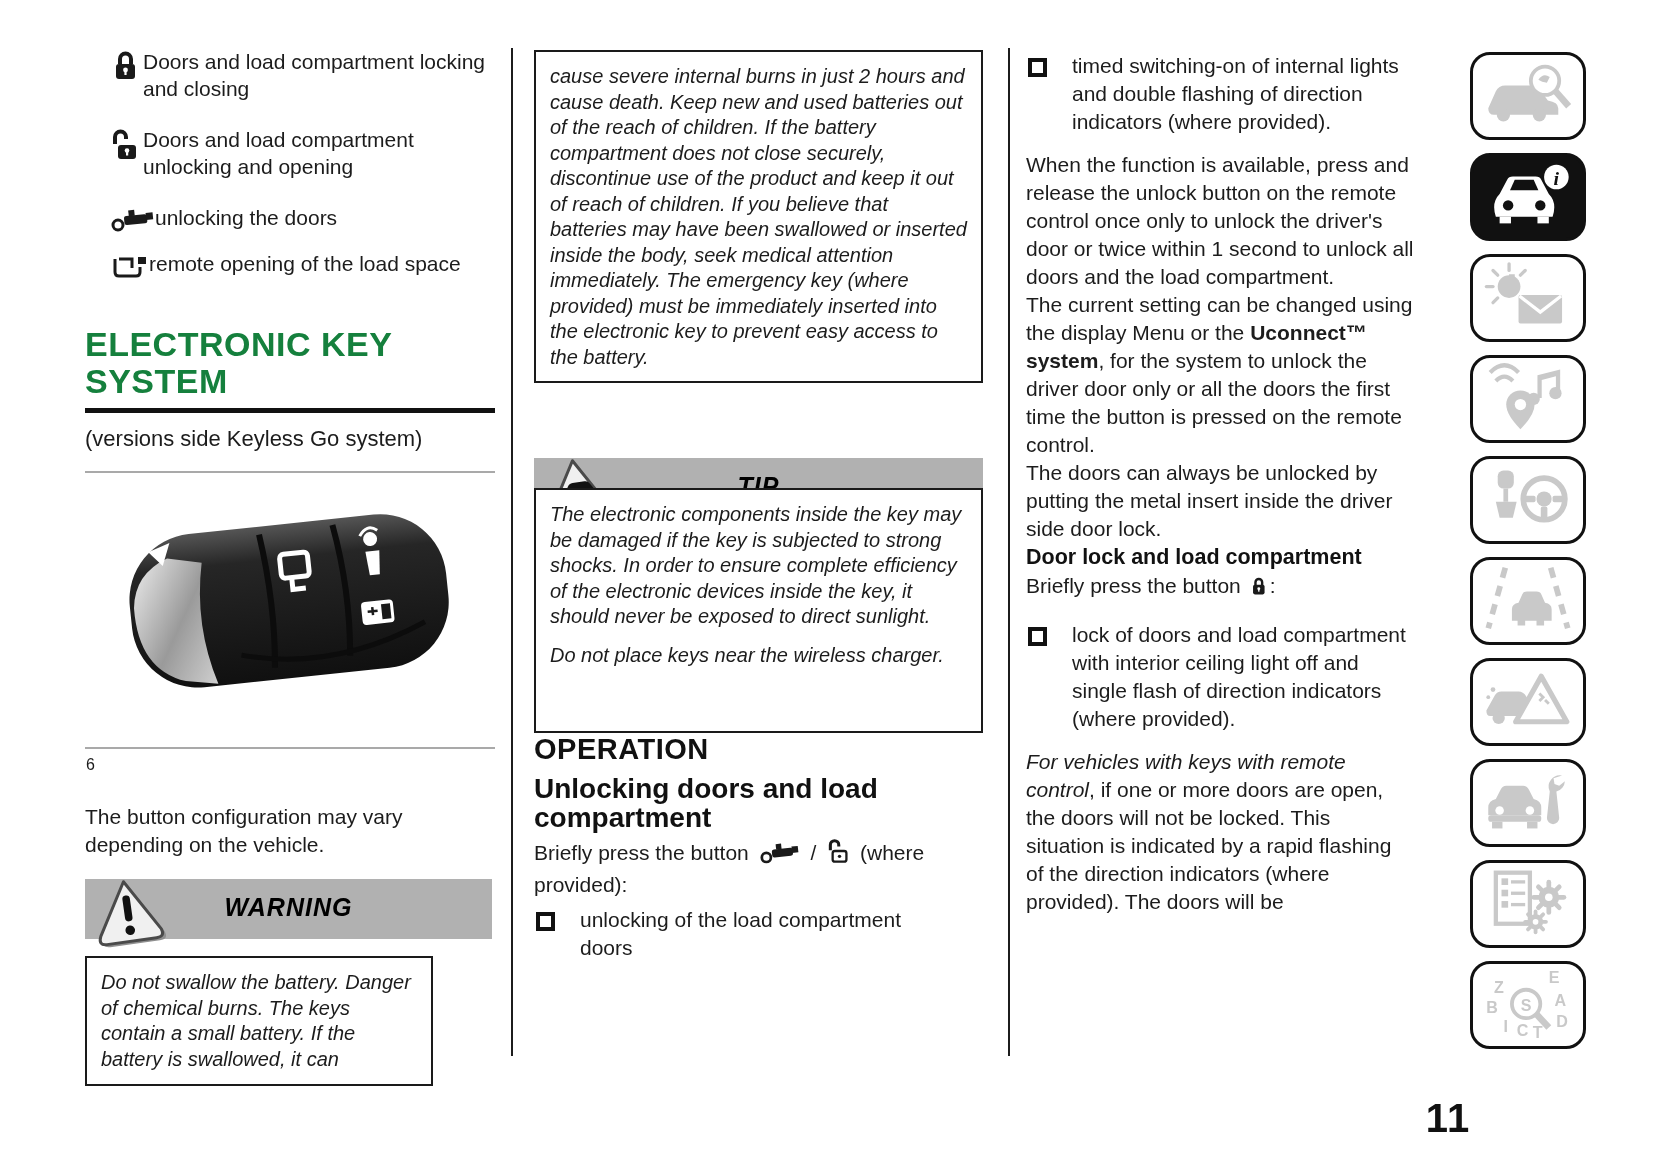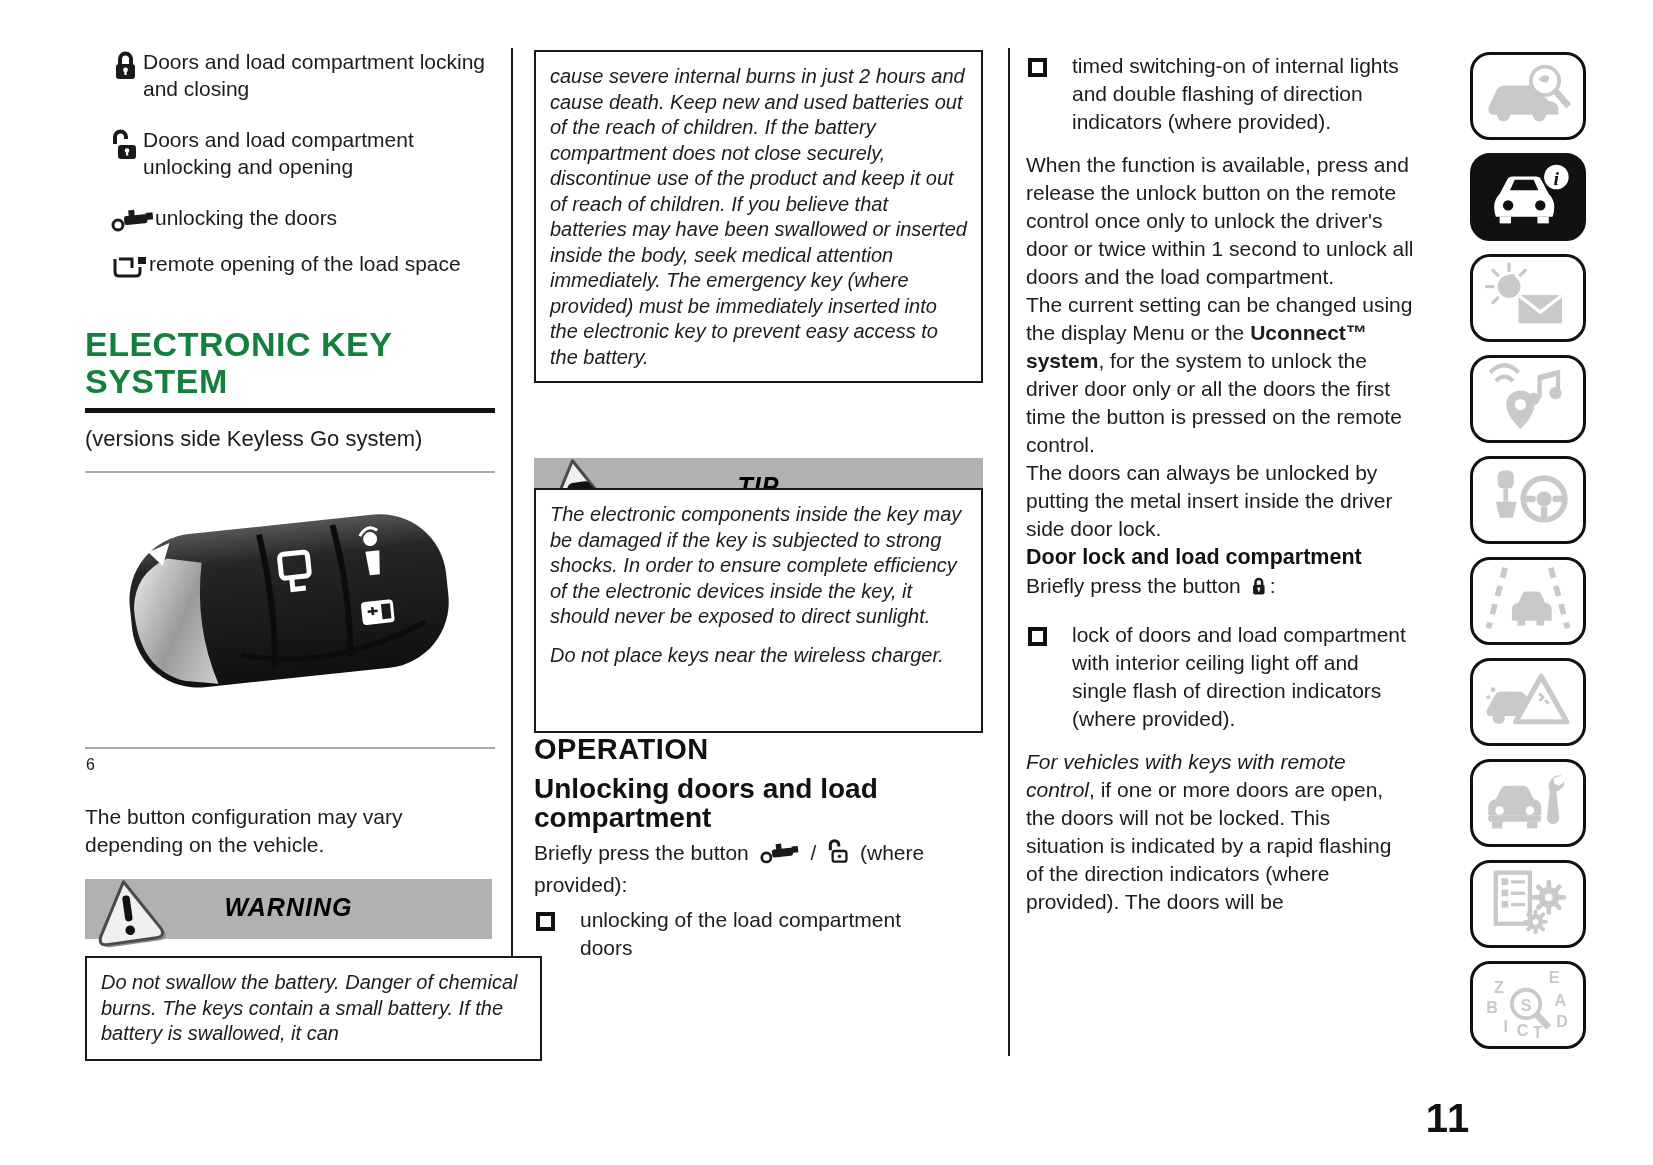--- a/index.html
+++ b/index.html
@@ -157,21 +157,21 @@
         <path d="M40 10 L71 62 Q74 70 65 70 L15 70 Q6 70 10 61 Z" fill="#8f8f8f"></path>
         <path d="M37 7 L68 59 Q71 67 62 67 L12 67 Q3 67 7 58 Z" fill="#f0f0f0" stroke="#4a4a4a" stroke-width="3" stroke-linejoin="round"></path>
         <rect x="33.5" y="21" width="7.5" height="26" rx="3.5" fill="#111"></rect>
         <circle cx="37" cy="56" r="4.8" fill="#111"></circle>
       </g>
     </svg>
   </span>
   <span class="banner-label">WARNING</span>
 </div>
 
-<div class="abs tbox italic-box-text" style="left:85px;top:956px;width:457px">Do not swallow the battery. Danger of chemical burns. The keys contain a small battery. If the battery is swallowed, it can</div>
+<div class="abs tbox italic-box-text" style="left:85px;top:956px;width:348px">Do not swallow the battery. Danger of chemical burns. The keys contain a small battery. If the battery is swallowed, it can</div>
 
 <div class="abs tbox italic-box-text" style="left:534px;top:50px;width:449px;height:333px">cause severe internal burns in just 2 hours and cause death. Keep new and used batteries out of the reach of children. If the battery compartment does not close securely, discontinue use of the product and keep it out of reach of children. If you believe that batteries may have been swallowed or inserted inside the body, seek medical attention immediately. The emergency key (where provided) must be immediately inserted into the electronic key to prevent easy access to the battery.</div>
 
 <div class="abs banner" style="left:534px;top:398px;width:449px">
   <span class="banner-tri">
     <svg width="82" height="78" viewBox="0 0 82 78">
       <g transform="rotate(-8 40 40)">
         <path d="M40 10 L71 62 Q74 70 65 70 L15 70 Q6 70 10 61 Z" fill="#8f8f8f"></path>
         <path d="M37 7 L68 59 Q71 67 62 67 L12 67 Q3 67 7 58 Z" fill="#f0f0f0" stroke="#4a4a4a" stroke-width="3" stroke-linejoin="round"></path>
         <g fill="#111">

